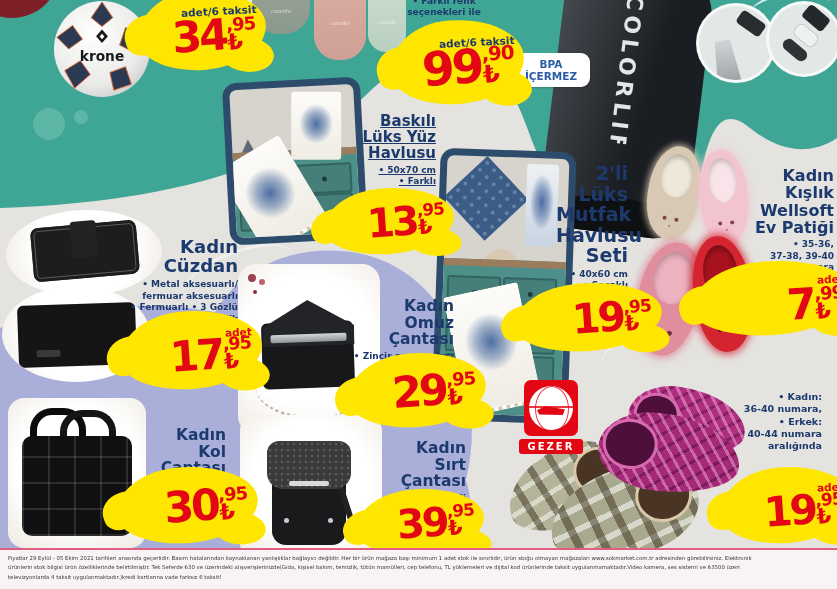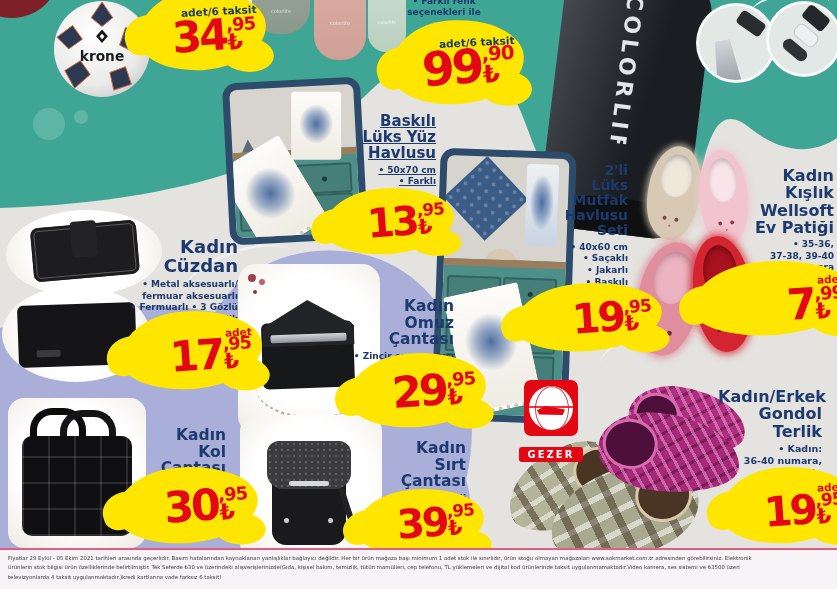--- a/index.html
+++ b/index.html
@@ -103,20 +103,22 @@
   </div>
   <div class="abs" style="left:368px;top:-8px;width:38px;height:60px;background:linear-gradient(#c8dbcd,#b9cfc0);border-radius:0 0 18px 18px;z-index:2;display:flex;align-items:center;justify-content:center;">
     <span style="font-size:4.5px;color:#f2f7f2;opacity:.9;">colorlife</span>
   </div>
 
   
   <div class="abs" style="left:398px;top:-4px;width:92px;text-align:center;color:#1d3a6e;font-weight:bold;font-size:9px;line-height:1.25;white-space:pre-line;z-index:4;">• Farklı renk
 seçenekleri ile</div>
 
   
+  <div class="pill" style="left:512px;top:53px;width:78px;height:34px;font-size:10.5px;">BPA
+İÇERMEZ</div>
 
   
   <div class="abs" style="left:552px;top:-28px;width:148px;height:262px;background:linear-gradient(100deg,#474c52,#1a1d21 60%);border-radius:34px;transform:rotate(7deg);overflow:hidden;z-index:2;">
     <div style="position:absolute;left:58px;top:22px;height:150px;overflow:hidden;writing-mode:vertical-rl;color:#e3e5e8;font-weight:bold;font-size:22px;letter-spacing:5px;">COLORLIFE</div>
     <div style="position:absolute;bottom:-34px;left:-18px;width:130%;height:70px;background:#0e1012;border-radius:50%;"></div>
   </div>
 
   
   <div class="abs" style="left:696px;top:3px;width:74px;height:74px;border-radius:50%;background:#e2e8e6;border:3px solid rgba(255,255,255,.75);overflow:hidden;z-index:3;">
     <div class="abs" style="left:8px;bottom:-4px;width:38px;height:44px;background:linear-gradient(#d2d6d9,#9aa0a5);clip-path:polygon(18% 100%,82% 100%,70% 0,30% 0);transform:rotate(-10deg);"></div>
@@ -224,21 +226,21 @@
 
   
   <div class="abs" style="left:524px;top:380px;z-index:4;">
     <div class="abs" style="left:0;top:0;width:54px;height:56px;background:#e30613;border-radius:7px;">
       <div class="abs" style="left:5px;top:6px;width:44px;height:44px;border-radius:50%;background:#fff;overflow:hidden;">
         <div class="abs" style="left:6px;top:0;width:32px;height:44px;border:1.5px solid rgba(227,6,19,.8);border-radius:50%;"></div>
         <div class="abs" style="left:0;top:20px;width:44px;height:1.5px;background:rgba(227,6,19,.8);"></div>
         <div class="abs" style="left:8px;top:17px;width:28px;height:12px;background:#e30613;clip-path:polygon(0 60%,30% 25%,55% 35%,100% 55%,92% 100%,8% 95%);"></div>
       </div>
     </div>
-    <div class="abs" style="left:-5px;top:59px;width:64px;height:15px;background:#e30613;border-radius:3px;display:flex;align-items:center;justify-content:center;color:#fff;font-weight:bold;font-size:10px;letter-spacing:2px;margin-top:8px;">GEZER</div>
+    <div class="abs" style="left:-5px;top:59px;width:64px;height:15px;background:#e30613;border-radius:3px;display:flex;align-items:center;justify-content:center;color:#fff;font-weight:bold;font-size:10px;letter-spacing:2px;">GEZER</div>
   </div>
 
   
   <div class="gslip" style="left:505px;top:447px;width:126px;height:80px;transform:rotate(-20deg);border-radius:60% 40% 42% 58%/62% 50% 50% 38%;background:#b3b49a;background-image:repeating-linear-gradient(78deg,rgba(61,48,32,.5) 0 7px,transparent 7px 22px),repeating-linear-gradient(-12deg,rgba(255,255,250,.5) 0 5px,transparent 5px 18px);">
     <div class="open" style="right:4%;top:14%;width:34%;height:52%;background:#4a3524;border:3px solid #d9c9a8;"></div>
   </div>
   <div class="gslip" style="left:548px;top:468px;width:152px;height:88px;transform:rotate(-14deg);border-radius:60% 40% 42% 58%/62% 50% 50% 38%;background:#a8a98f;background-image:repeating-linear-gradient(78deg,rgba(61,48,32,.5) 0 8px,transparent 8px 24px),repeating-linear-gradient(-12deg,rgba(255,255,250,.55) 0 6px,transparent 6px 20px);">
     <div class="open" style="right:3%;top:12%;width:34%;height:54%;background:#4a3524;border:3px solid #d9c9a8;"></div>
   </div>
 
@@ -252,21 +254,21 @@
 
   
   <div class="ptxt" style="left:348px;top:113px;width:88px;text-decoration:underline;">
     <div class="ptitle" style="font-size:15px;">Baskılı
 Lüks Yüz
 Havlusu</div>
     <div class="pbullets">• 50x70 cm
 • Farklı</div>
   </div>
   <div class="ptxt" style="left:556px;top:163px;width:72px;">
-    <div class="ptitle" style="font-size:14px;">2'li
+    <div class="ptitle" style="font-size:19px;">2'li
 Lüks
 Mutfak
 Havlusu
 Seti</div>
     <div class="pbullets">• 40x60 cm
 • Saçaklı
 • Jakarlı
 • Baskılı</div>
   </div>
   <div class="ptxt" style="left:744px;top:167px;width:90px;">
@@ -296,22 +298,20 @@
     <div class="ptitle" style="font-size:15.5px;">Kadın
 Kol Çantası</div>
     <div class="pbullets">• Astarlı</div>
   </div>
   <div class="ptxt" style="left:376px;top:440px;width:90px;">
     <div class="ptitle" style="font-size:15.5px;">Kadın
 Sırt Çantası</div>
     <div class="pbullets">• 20 L kapasiteli</div>
   </div>
   <div class="ptxt" style="left:718px;top:388px;width:104px;">
-    <div class="ptitle" style="font-size:16px;">Kadın/Erkek
-Gondol Terlik</div>
     <div class="pbullets" style="font-size:9.5px;">• Kadın:
 36-40 numara,
 • Erkek:
 40-44 numara
 aralığında</div>
   </div>
 
   
   <div class="pb" style="left:138px;top:-10px;width:112px;height:74px;">
     <div class="pb-bg"></div>

